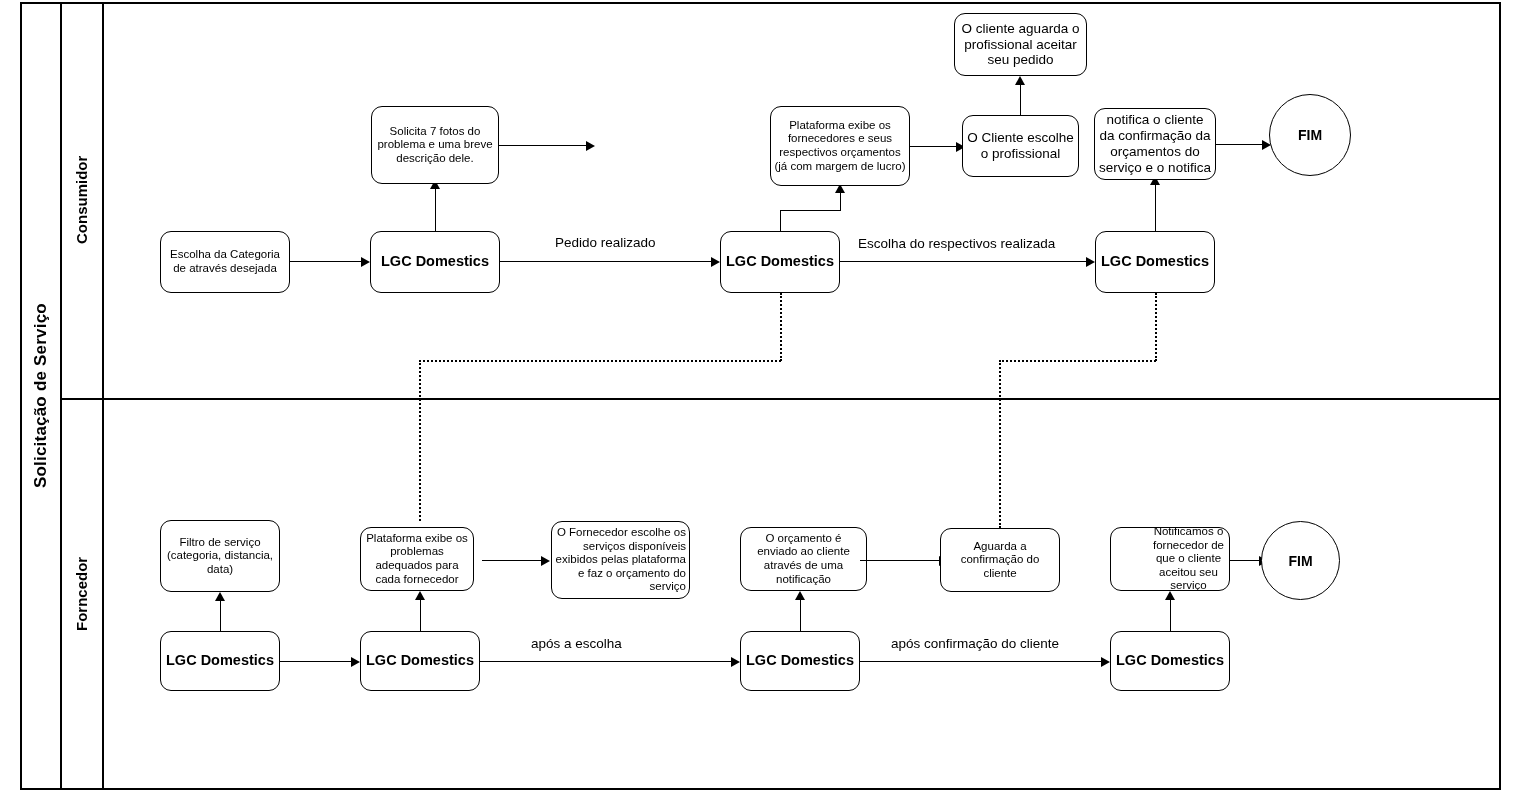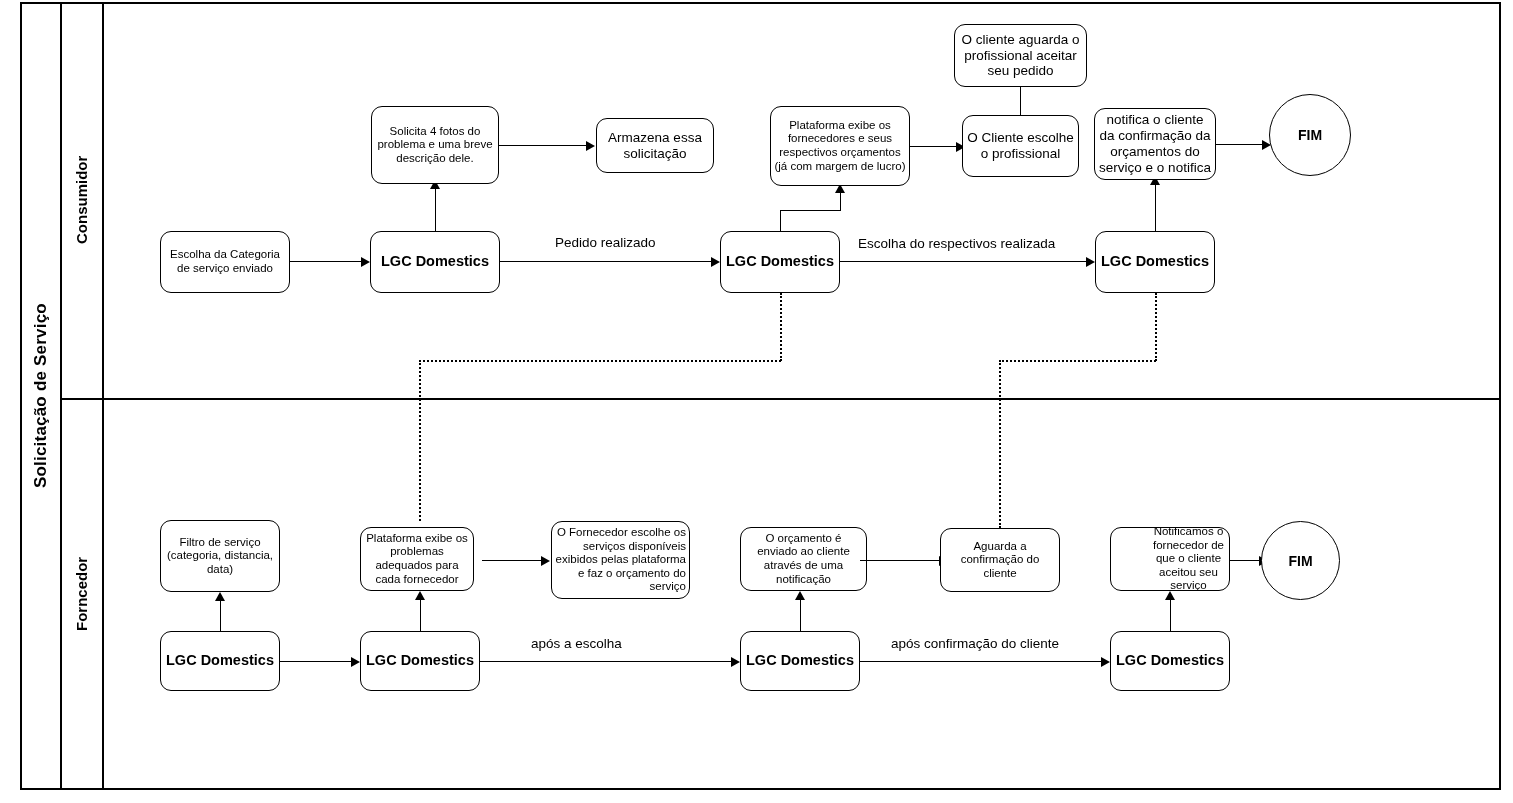--- a/index.html
+++ b/index.html
@@ -59,42 +59,39 @@
   <div class="vrule" style="left:60px;top:2px;height:788px;"></div>
   <div class="vrule" style="left:102px;top:2px;height:788px;"></div>
   <div class="lane-divider" style="left:60px;top:398px;width:1441px;"></div>
 
   <div class="pool-label" style="left:20px;top:2px;width:41px;height:788px;">Solicitação de Serviço</div>
 
   <div class="lane-label" style="left:61px;top:2px;width:41px;height:396px;">Consumidor</div>
   <div class="lane-label" style="left:61px;top:398px;width:41px;height:392px;">Forncedor</div>
 
   <div class="node msg" style="left:160px;top:231px;width:130px;height:62px;">
-    <span>Escolha da Categoria de serviço enviado</span>
+    <span>Escolha da Categoria de através desejada</span>
   </div>
   <div class="h-line" style="left:290px;top:261px;width:72px;"></div>
   <div class="arrow right" style="left:361px;top:256.5px;"></div>
 
   <div class="node task" style="left:370px;top:231px;width:130px;height:62px;">
     <span>LGC Domestics</span>
   </div>
 
   <div class="v-line" style="left:435px;top:185px;height:46px;"></div>
   <div class="arrow up" style="left:430px;top:180px;"></div>
 
   <div class="node msg" style="left:371px;top:106px;width:128px;height:78px;">
-    <span>Solicita 4 fotos do problema e uma breve descrição dele.</span>
+    <span>Solicita 7 fotos do problema e uma breve descrição dele.</span>
   </div>
 
   <div class="h-line" style="left:499px;top:145px;width:88px;"></div>
   <div class="arrow right" style="left:586px;top:140.5px;"></div>
 
-  <div class="node msg-lg" style="left:596px;top:118px;width:118px;height:55px;">
-    <span>Armazena essa solicitação</span>
-  </div>
 
   <div class="h-line" style="left:500px;top:261px;width:212px;"></div>
   <div class="arrow right" style="left:711px;top:256.5px;"></div>
   <div class="edge-label" style="left:552px;top:235px;">Pedido realizado</div>
 
   <div class="node task" style="left:720px;top:231px;width:120px;height:62px;">
     <span>LGC Domestics</span>
   </div>
 
   <div class="v-line" style="left:780px;top:210px;height:21px;"></div>
@@ -109,21 +106,21 @@
   <div class="h-line" style="left:910px;top:146px;width:47px;"></div>
   <div class="arrow right" style="left:956px;top:141.5px;"></div>
 
   <div class="node msg-lg" style="left:962px;top:115px;width:117px;height:62px;">
     <span>O Cliente escolhe o profissional</span>
   </div>
 
   <div class="v-line" style="left:1020px;top:82px;height:33px;"></div>
   <div class="arrow up" style="left:1015px;top:76px;"></div>
 
-  <div class="node msg-lg" style="left:954px;top:24px;width:133px;height:63px;">
+  <div class="node msg-lg" style="left:954px;top:13px;width:133px;height:63px;">
     <span>O cliente aguarda o profissional aceitar seu pedido</span>
   </div>
 
   <div class="h-line" style="left:840px;top:261px;width:247px;"></div>
   <div class="arrow right" style="left:1086px;top:256.5px;"></div>
   <div class="edge-label" style="left:855px;top:236px;">Escolha do respectivos realizada</div>
 
   <div class="node task" style="left:1095px;top:231px;width:120px;height:62px;">
     <span>LGC Domestics</span>
   </div>

